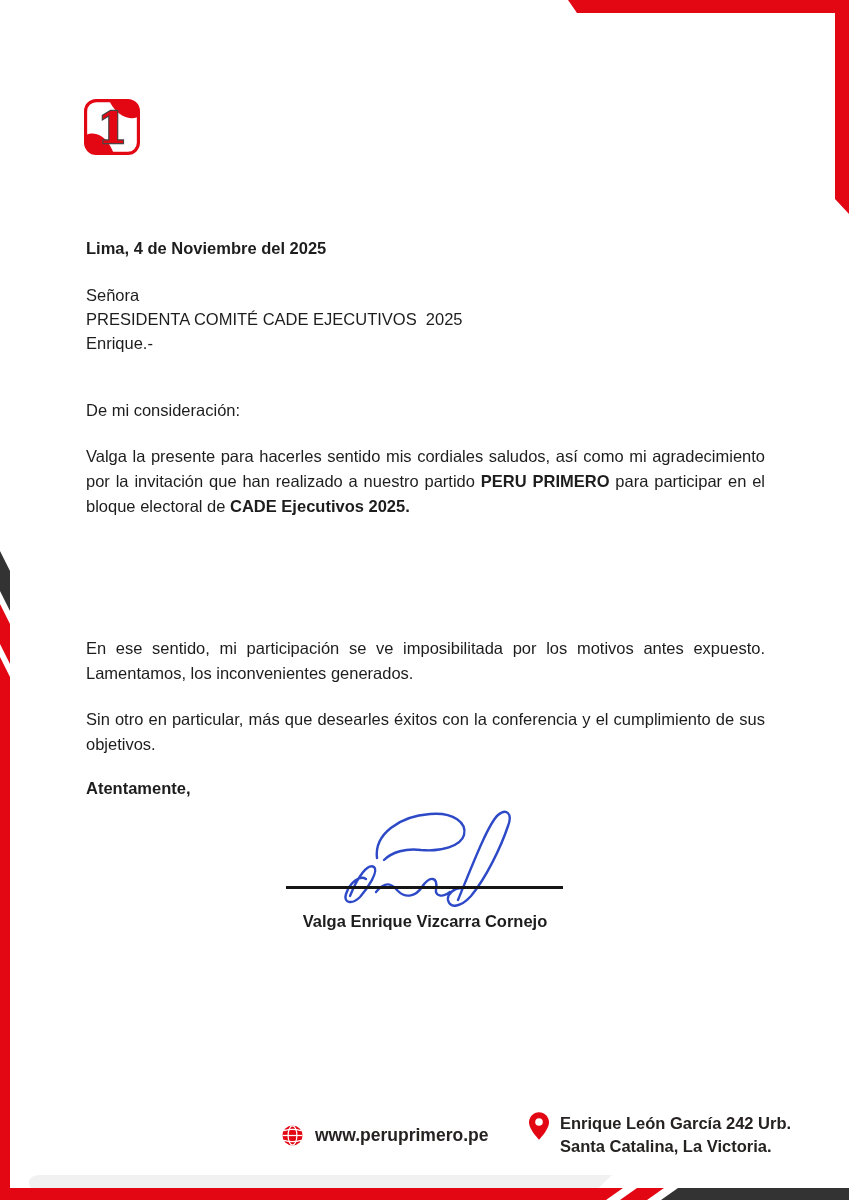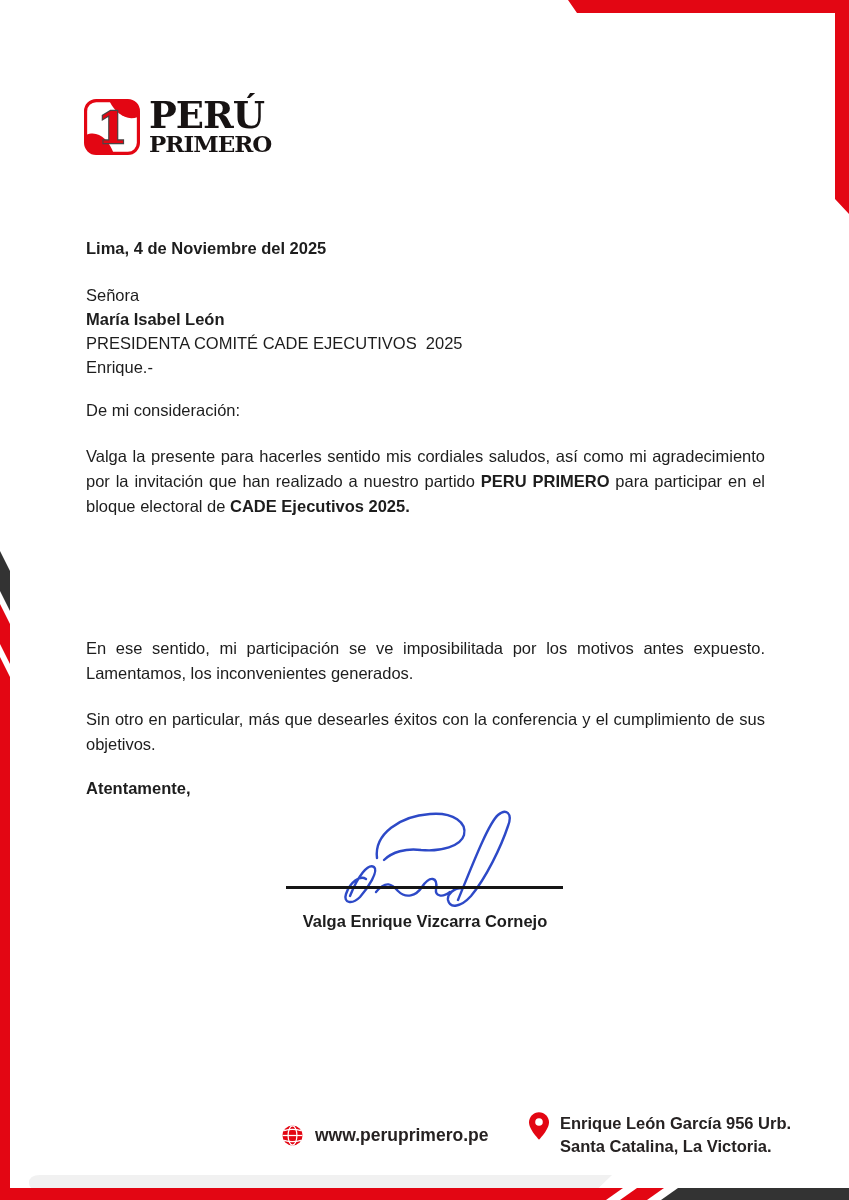--- a/index.html
+++ b/index.html
@@ -76,31 +76,26 @@
     <polygon points="678,1188 849,1188 849,1200 661,1200" style="fill:var(--dark_band)"></polygon>
   </svg>
 
   <div class="logo">
     <svg width="56" height="56" viewBox="0 0 53 53" aria-hidden="true">
       <rect x="1.5" y="1.5" width="50" height="50" rx="10" fill="#ffffff" style="stroke:var(--red)" stroke-width="3"></rect>
       <path d="M24,2 C30,14 40,21 51,17 L51,11 Q51,2 42,2 Z" style="fill:var(--red)"></path>
       <path d="M2,34 C13,29 23,38 28,51 L11,51 Q2,51 2,42 Z" style="fill:var(--red)"></path>
       <text x="27" y="41.5" text-anchor="middle" font-family="DejaVu Serif, serif" font-size="40" font-weight="bold" style="fill:var(--red); stroke:#4a4444; stroke-width:2.2; paint-order:stroke;">1</text>
     </svg>
-    <div class="logo-text">
-      <div class="logo-line1">PERÚ</div>
-      <div class="logo-line2">PRIMERO</div>
-    </div>
   </div>
 
   <div class="abs letter-line date">Lima, 4 de Noviembre del 2025</div>
 
   <div class="abs letter-line recipient">
     <div>Señora</div>
-    <div class="b">María Isabel León</div>
     <div class="prewrap">PRESIDENTA COMITÉ CADE EJECUTIVOS  2025</div>
     <div>Enrique.-</div>
   </div>
 
   <div class="abs letter-line greeting">De mi consideración:</div>
 
   <div class="abs para p1"><span>Valga la presente para hacerles sentido mis cordiales saludos, así como mi agradecimiento por la invitación que han realizado a nuestro partido </span><span class="b">PERU PRIMERO</span><span> para participar en el bloque electoral de </span><span class="b">CADE Ejecutivos 2025.</span></div>
 
   <div class="abs para p4">Sin otro en particular, más que desearles éxitos con la conferencia y el cumplimiento de sus objetivos.</div>
   <div class="abs para p3">En ese sentido, mi participación se ve imposibilitada por los motivos antes expuesto. Lamentamos, los inconvenientes generados.</div>
@@ -131,18 +126,18 @@
     </svg>
     <span class="footer-text">www.peruprimero.pe</span>
   </div>
 
   <div class="footer-item f-addr">
     <svg width="20" height="28" viewBox="0 0 19 26" aria-hidden="true">
       <path style="fill:var(--red)" d="M9.5,0C4.3,0,0,4.3,0,9.5c0,7.1,9.5,16.5,9.5,16.5S19,16.6,19,9.5C19,4.3,14.7,0,9.5,0z"></path>
       <circle cx="9.5" cy="9.2" r="3.6" fill="#ffffff"></circle>
     </svg>
     <div class="addr">
-      <div>Enrique León García 956 Urb.</div>
+      <div>Enrique León García 242 Urb.</div>
       <div>Santa Catalina, La Victoria.</div>
     </div>
   </div>
 
 </div>
 
 </body></html>

